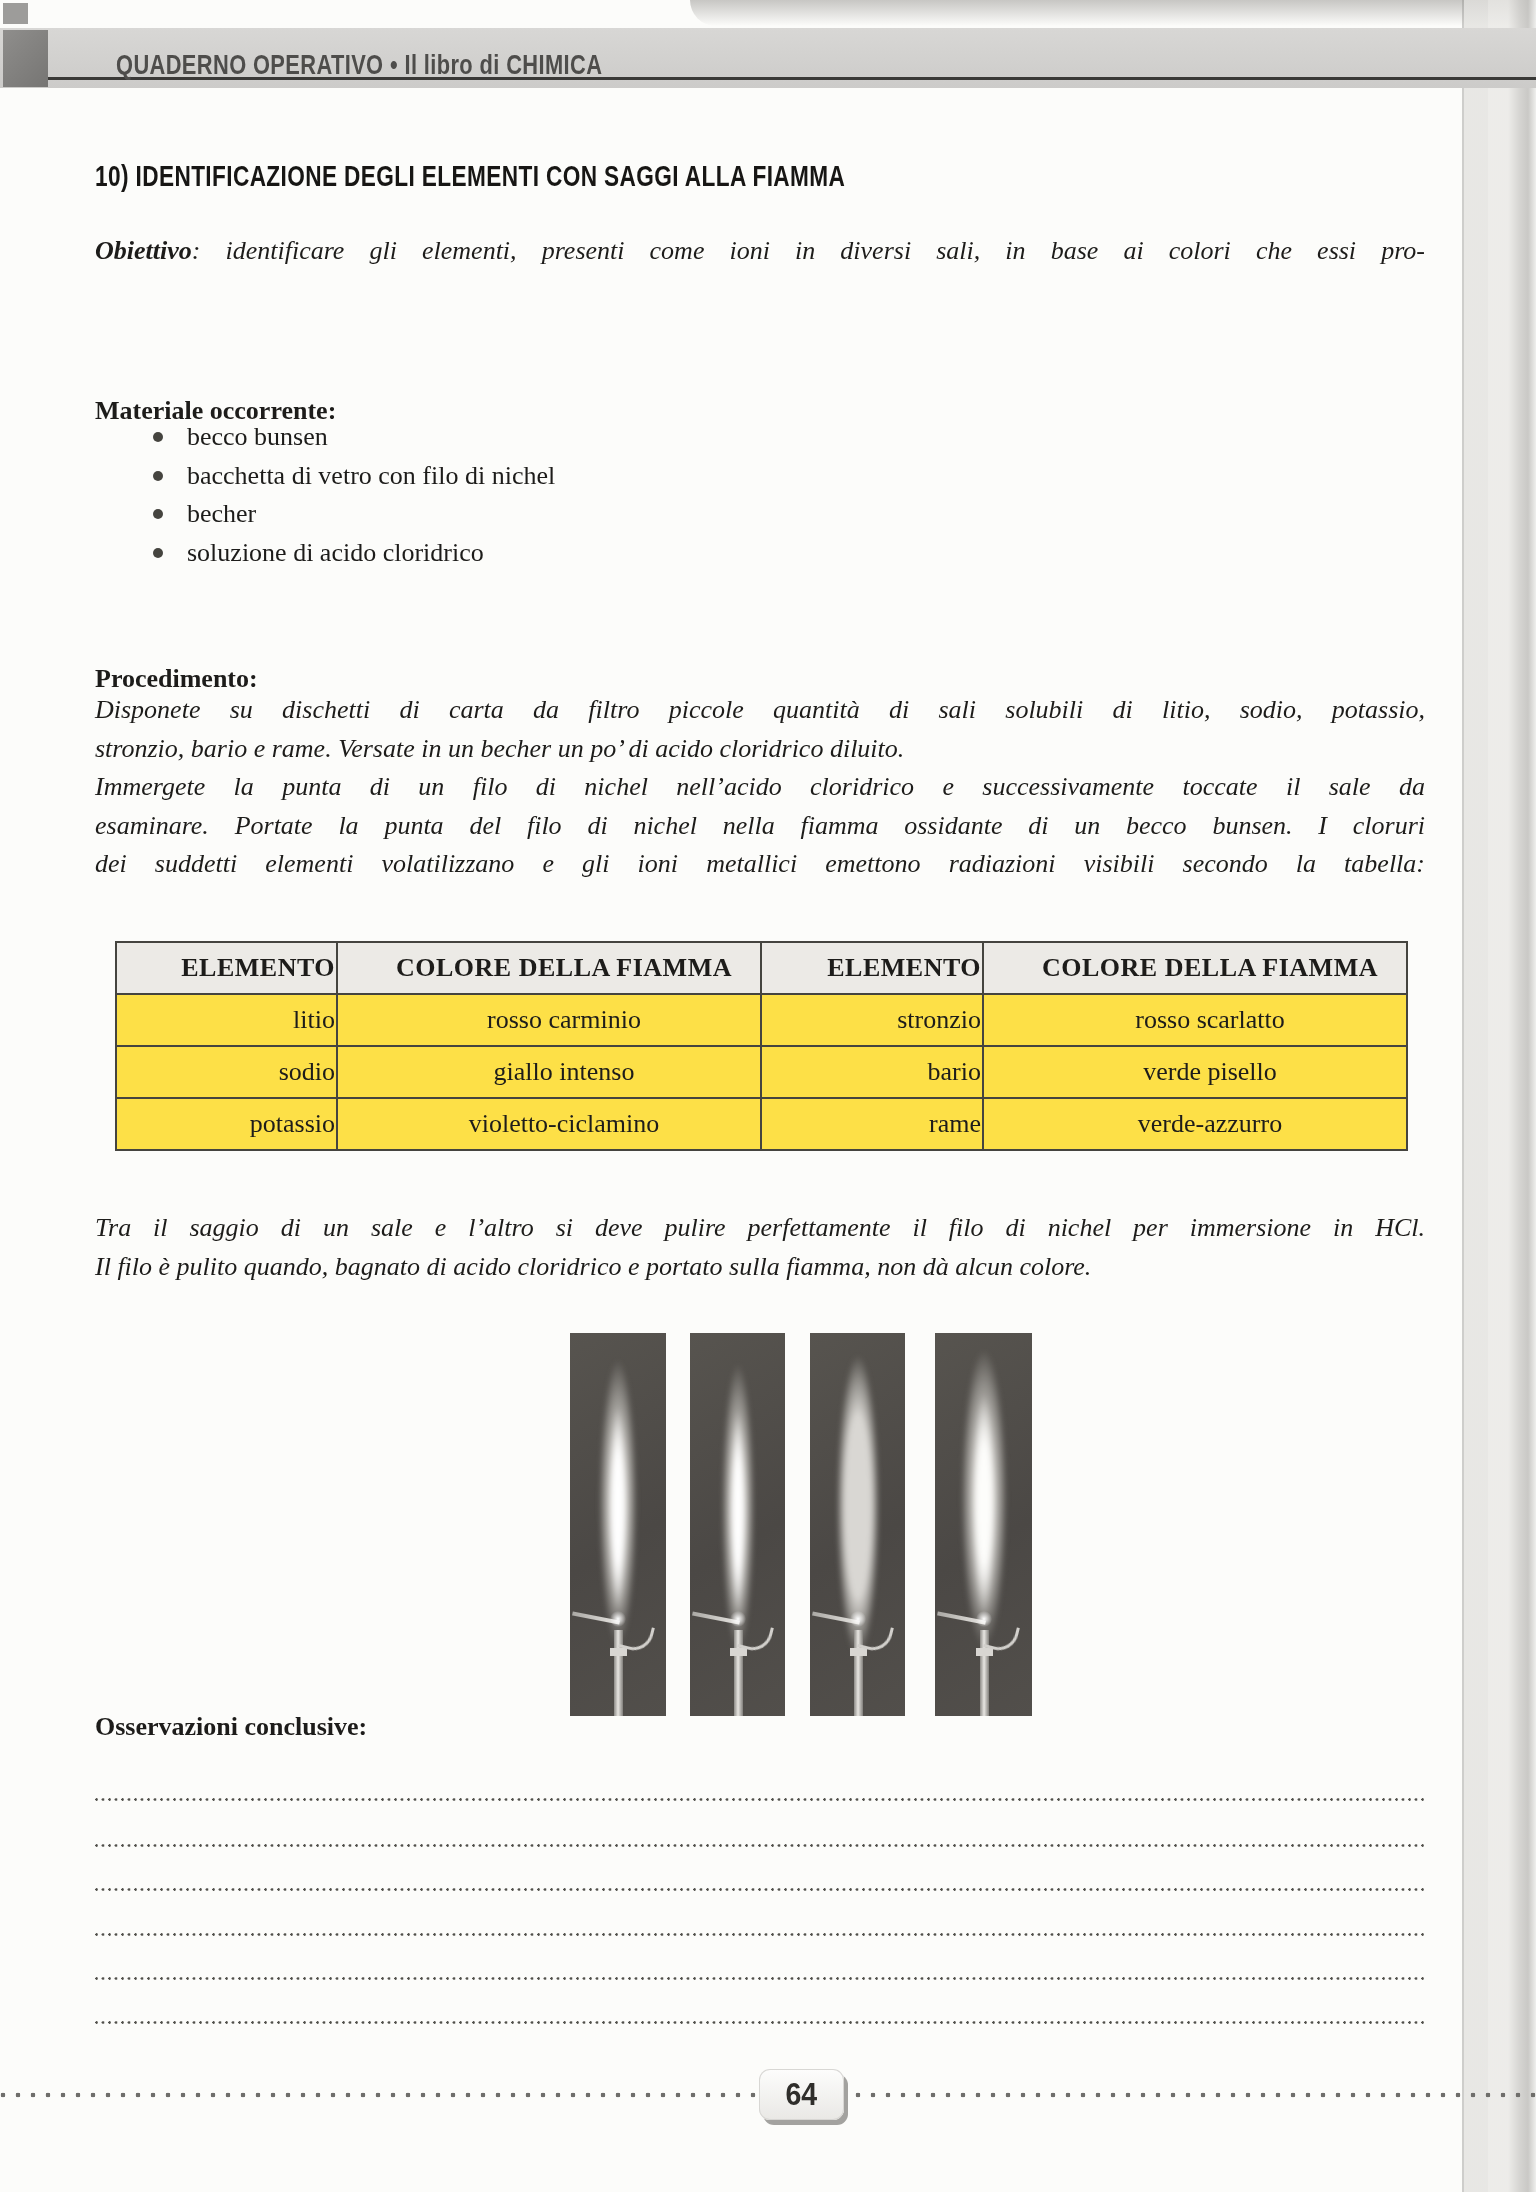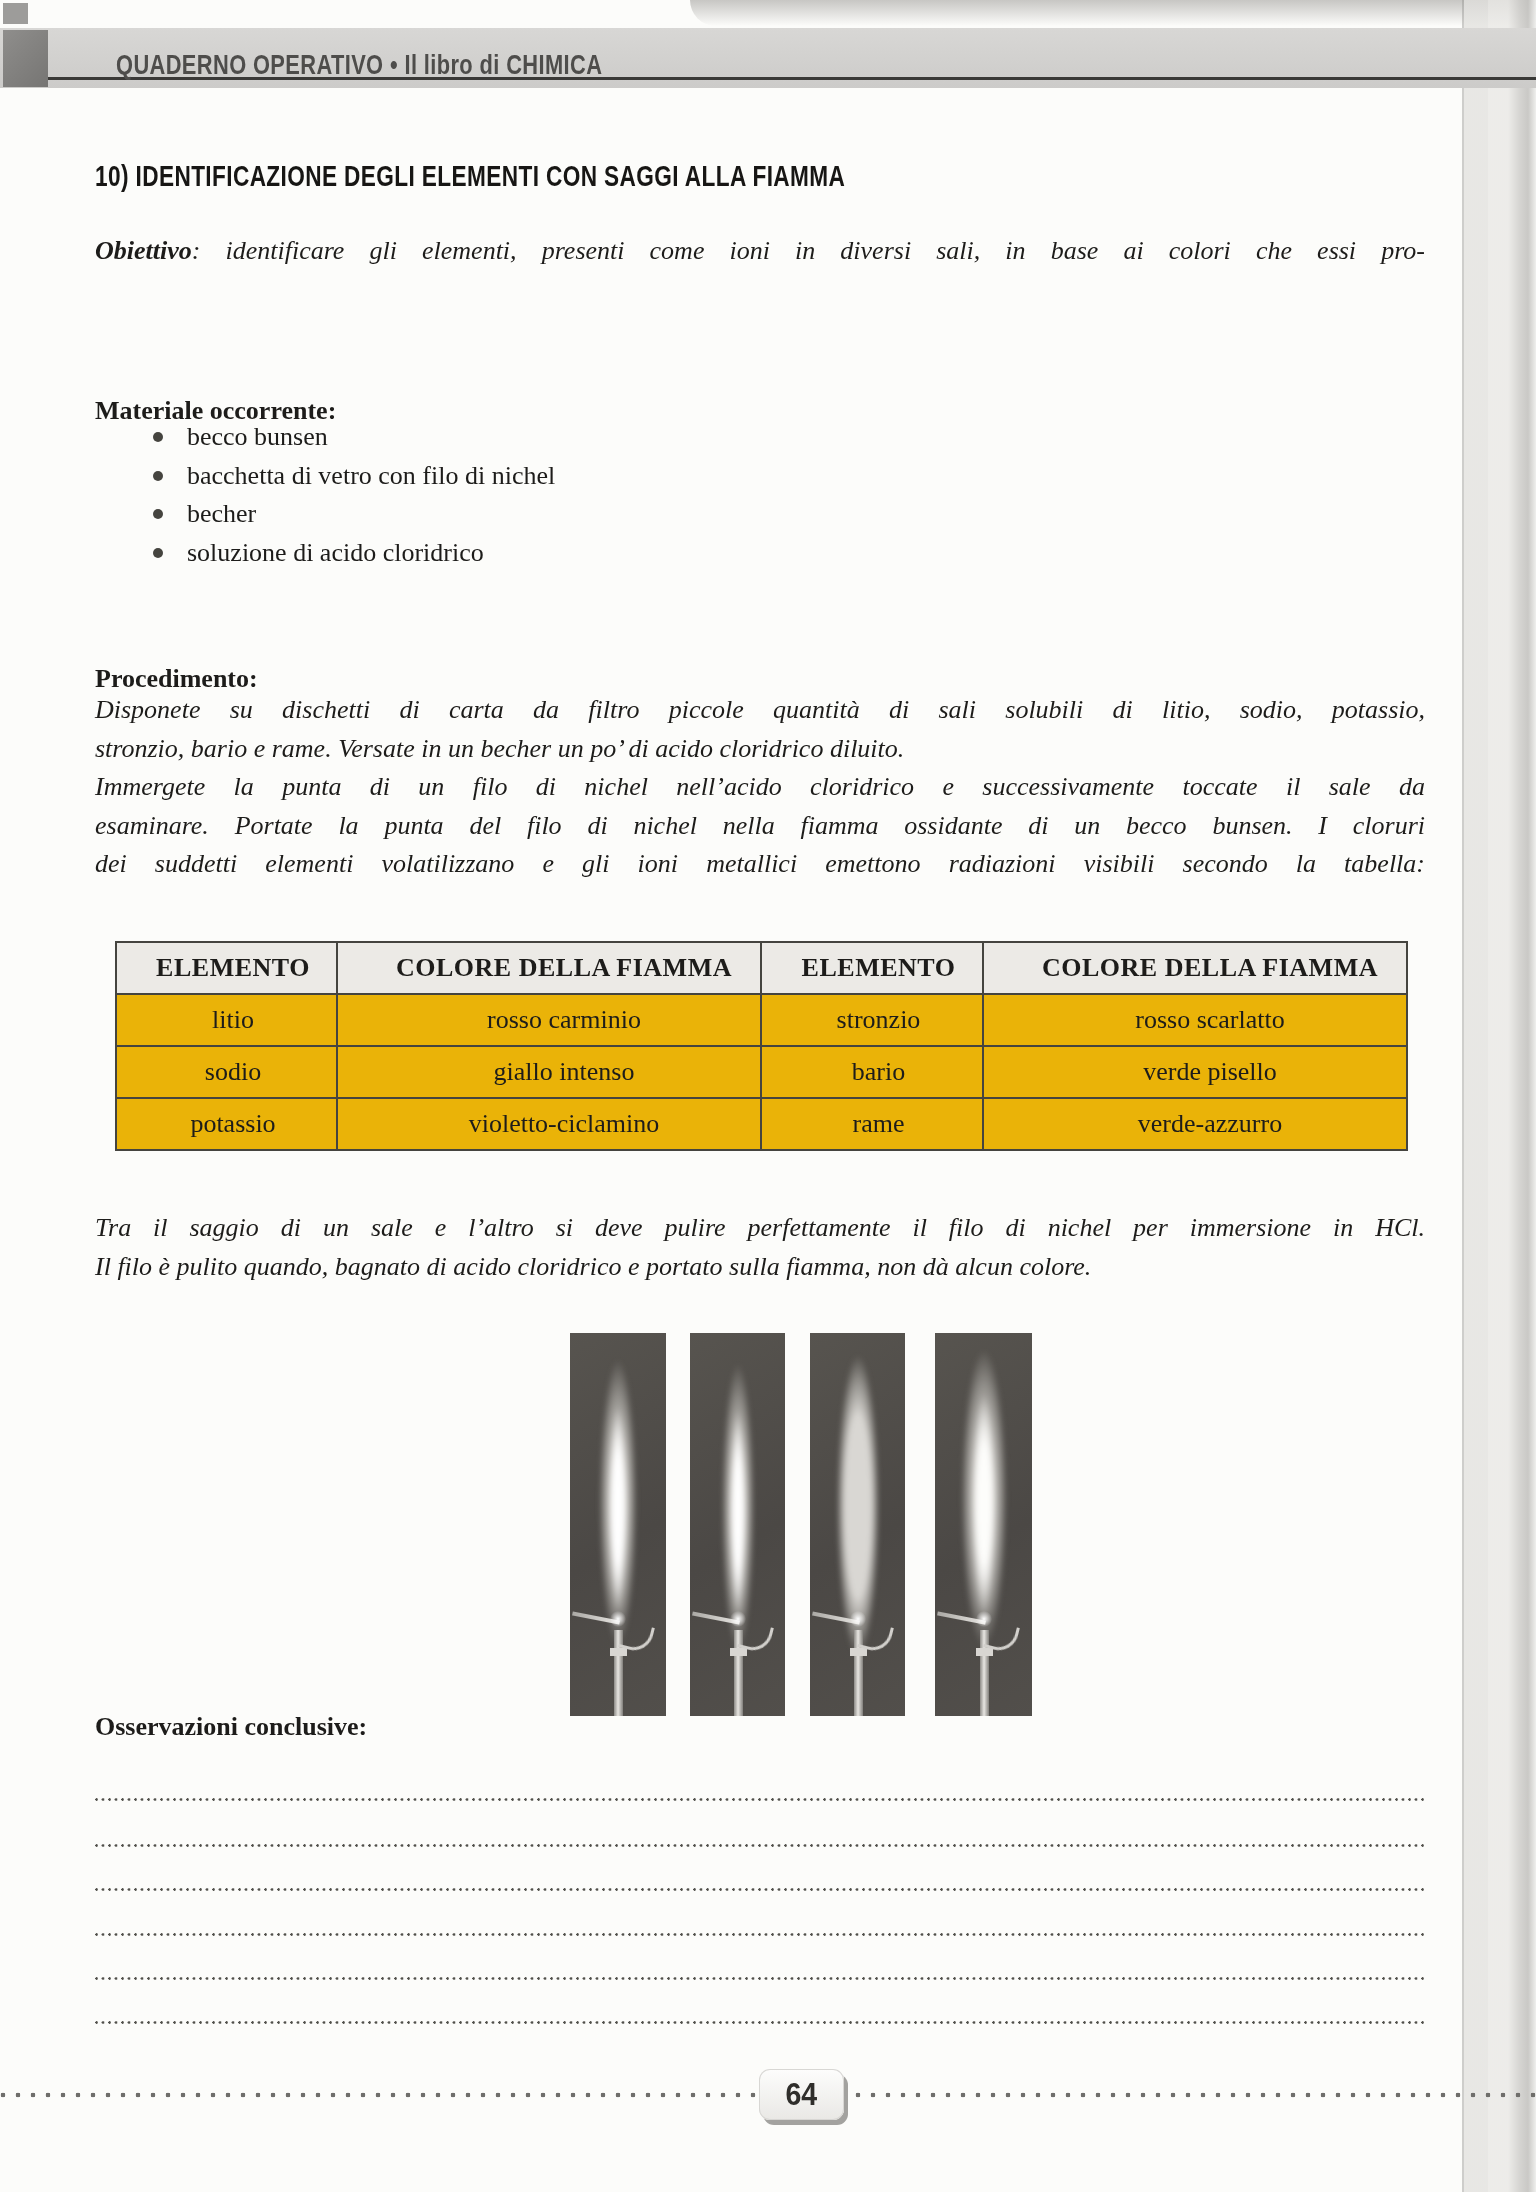--- a/index.html
+++ b/index.html
@@ -43,22 +43,22 @@
   .mat-list li::before{content:"";position:absolute;left:3px;top:14px;width:10px;height:10px;
     border-radius:50%;background:#45443f;}
   .proc-label{top:664px;}
   .proc{top:691px;}
   .note{top:1209px;}
   
   .flame-table{position:absolute;left:115px;top:941px;width:1291px;border-collapse:collapse;
     table-layout:fixed;font-size:26px;}
   .flame-table th,.flame-table td{border:2.5px solid #45443f;overflow:hidden;white-space:nowrap;}
   .flame-table th{height:48px;font-weight:700;background:#eceae6;letter-spacing:.5px;}
-  .flame-table td{height:48px;background:#eab308;}
-  .flame-table .el{text-align:center;padding-left:14px;}
+  .flame-table td{height:48px;background:#fde047;}
+  .flame-table .el{text-align:right;padding-left:14px;}
   .flame-table .cl{text-align:center;padding-left:31px;}
   .flame-table{outline:1.5px solid #45443f;outline-offset:-1px;}
   
   .photo{position:absolute;top:1333px;height:383px;background:linear-gradient(150deg,#57544f,#4b4845 55%,#524f4b);}
   .p1{left:570px;width:96px;} .p2{left:690px;width:95px;}
   .p3{left:810px;width:95px;} .p4{left:935px;width:97px;}
   .flame{position:absolute;left:50%;transform:translateX(-50%);filter:blur(2.5px);
     border-radius:50% / 46% 46% 52% 52%;}
   .p1 .flame{top:26px;width:38px;height:300px;
     background:radial-gradient(ellipse 32% 46% at 50% 50%,#ffffff 0 38%,rgba(255,255,255,0) 75%),

